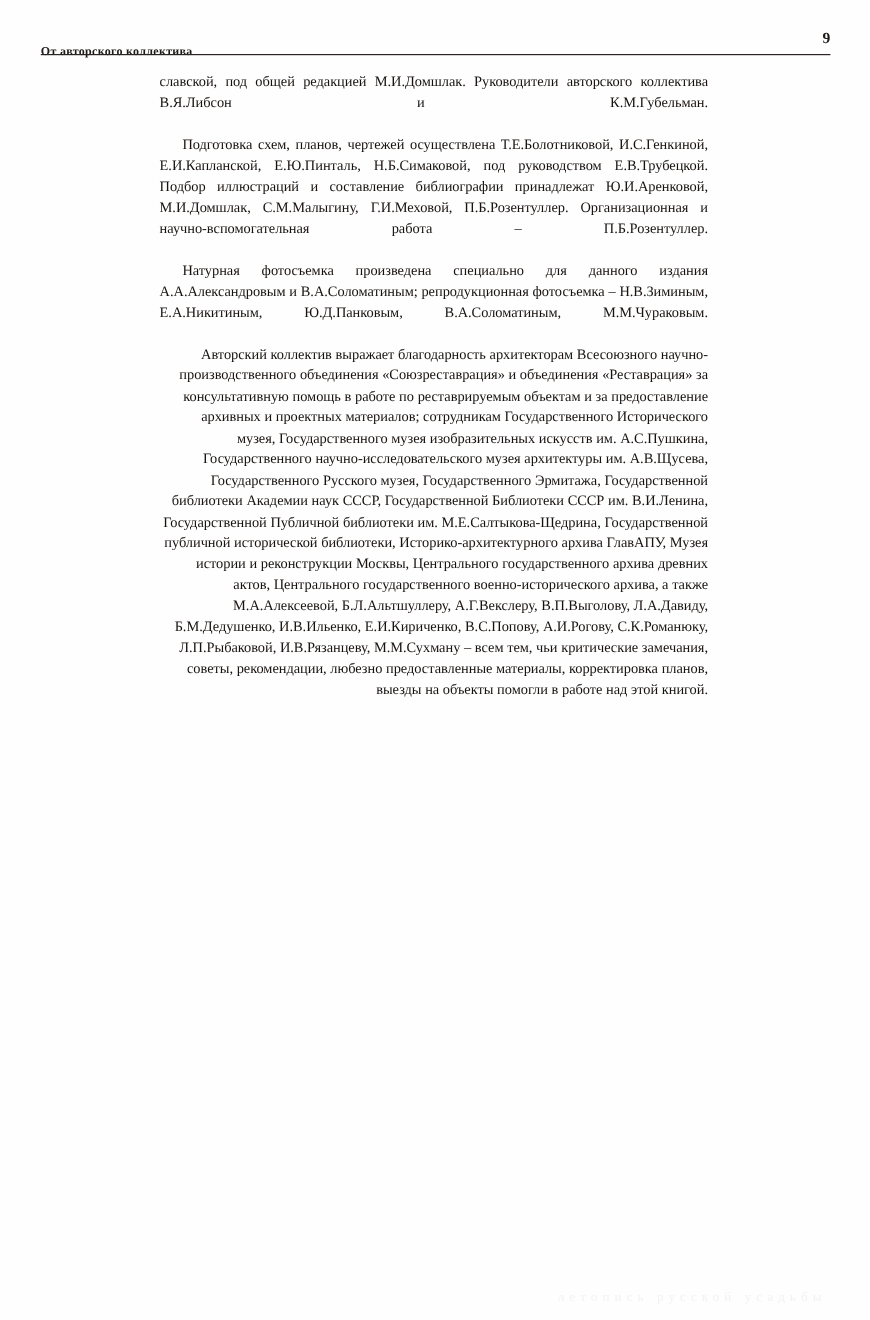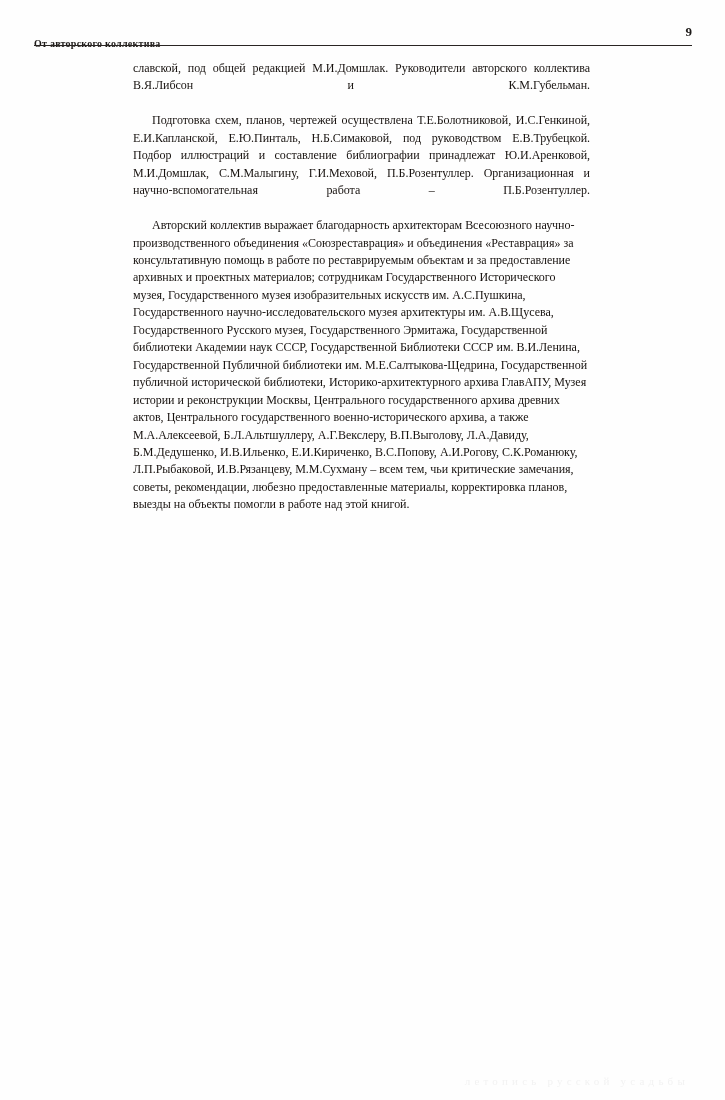--- a/index.html
+++ b/index.html
@@ -80,21 +80,21 @@
     color: #17120f;
     hyphens: manual;
   }
   .para + .para {
     margin-top: 0;
   }
   .para.indent {
     text-indent: 19px;
   }
   .para:last-child {
-    text-align: left;
+    text-align: right;
   }
 
   
   .para::after {
     content: "";
     display: inline-block;
     width: 100%;
   }
 
   
@@ -117,18 +117,19 @@
 
   <div class="running-head">
     <div class="running-head-title">От авторского коллектива</div>
     <div class="running-head-folio">9</div>
     <div class="running-head-rule"></div>
   </div>
 
   <div class="textblock">
     <p class="para">славской, под общей редакцией М.И.Домшлак. Руководители авторского коллектива В.Я.Либсон и К.М.Губельман.</p>
     <p class="para indent">Подготовка схем, планов, чертежей осуществлена Т.Е.Болотниковой, И.С.Генкиной, Е.И.Капланской, Е.Ю.Пинталь, Н.Б.Симаковой, под руководством Е.В.Трубецкой. Подбор иллюстраций и составление библиографии принадлежат Ю.И.Аренковой, М.И.Домшлак, С.М.Малыгину, Г.И.Меховой, П.Б.Розентуллер. Организационная и научно-вспомогательная работа – П.Б.Розентуллер.</p>
+    <p class="para indent">Натурная фотосъемка произведена специально для данного издания А.А.Александровым и В.А.Соломатиным; репродукционная фотосъемка – Н.В.Зиминым, Е.А.Никитиным, Ю.Д.Панковым, В.А.Соломатиным, М.М.Чураковым.</p>
     <p class="para indent">Авторский коллектив выражает благодарность архитекторам Всесоюзного научно-производственного объединения «Союзреставрация» и объединения «Реставрация» за консультативную помощь в работе по реставрируемым объектам и за предоставление архивных и проектных материалов; сотрудникам Государственного Исторического музея, Государственного музея изобразительных искусств им. А.С.Пушкина, Государственного научно-исследовательского музея архитектуры им. А.В.Щусева, Государственного Русского музея, Государственного Эрмитажа, Государственной библиотеки Академии наук СССР, Государственной Библиотеки СССР им. В.И.Ленина, Государственной Публичной библиотеки им. М.Е.Салтыкова-Щедрина, Государственной публичной исторической библиотеки, Историко-архитектурного архива ГлавАПУ, Музея истории и реконструкции Москвы, Центрального государственного архива древних актов, Центрального государственного военно-исторического архива, а также М.А.Алексеевой, Б.Л.Альтшуллеру, А.Г.Векслеру, В.П.Выголову, Л.А.Давиду, Б.М.Дедушенко, И.В.Ильенко, Е.И.Кириченко, В.С.Попову, А.И.Рогову, С.К.Романюку, Л.П.Рыбаковой, И.В.Рязанцеву, М.М.Сухману – всем тем, чьи критические замечания, советы, рекомендации, любезно предоставленные материалы, корректировка планов, выезды на объекты помогли в работе над этой книгой.</p>
   </div>
 
   <div class="watermark">летопись русской усадьбы</div>
 
 </div>
 
 </body></html>

